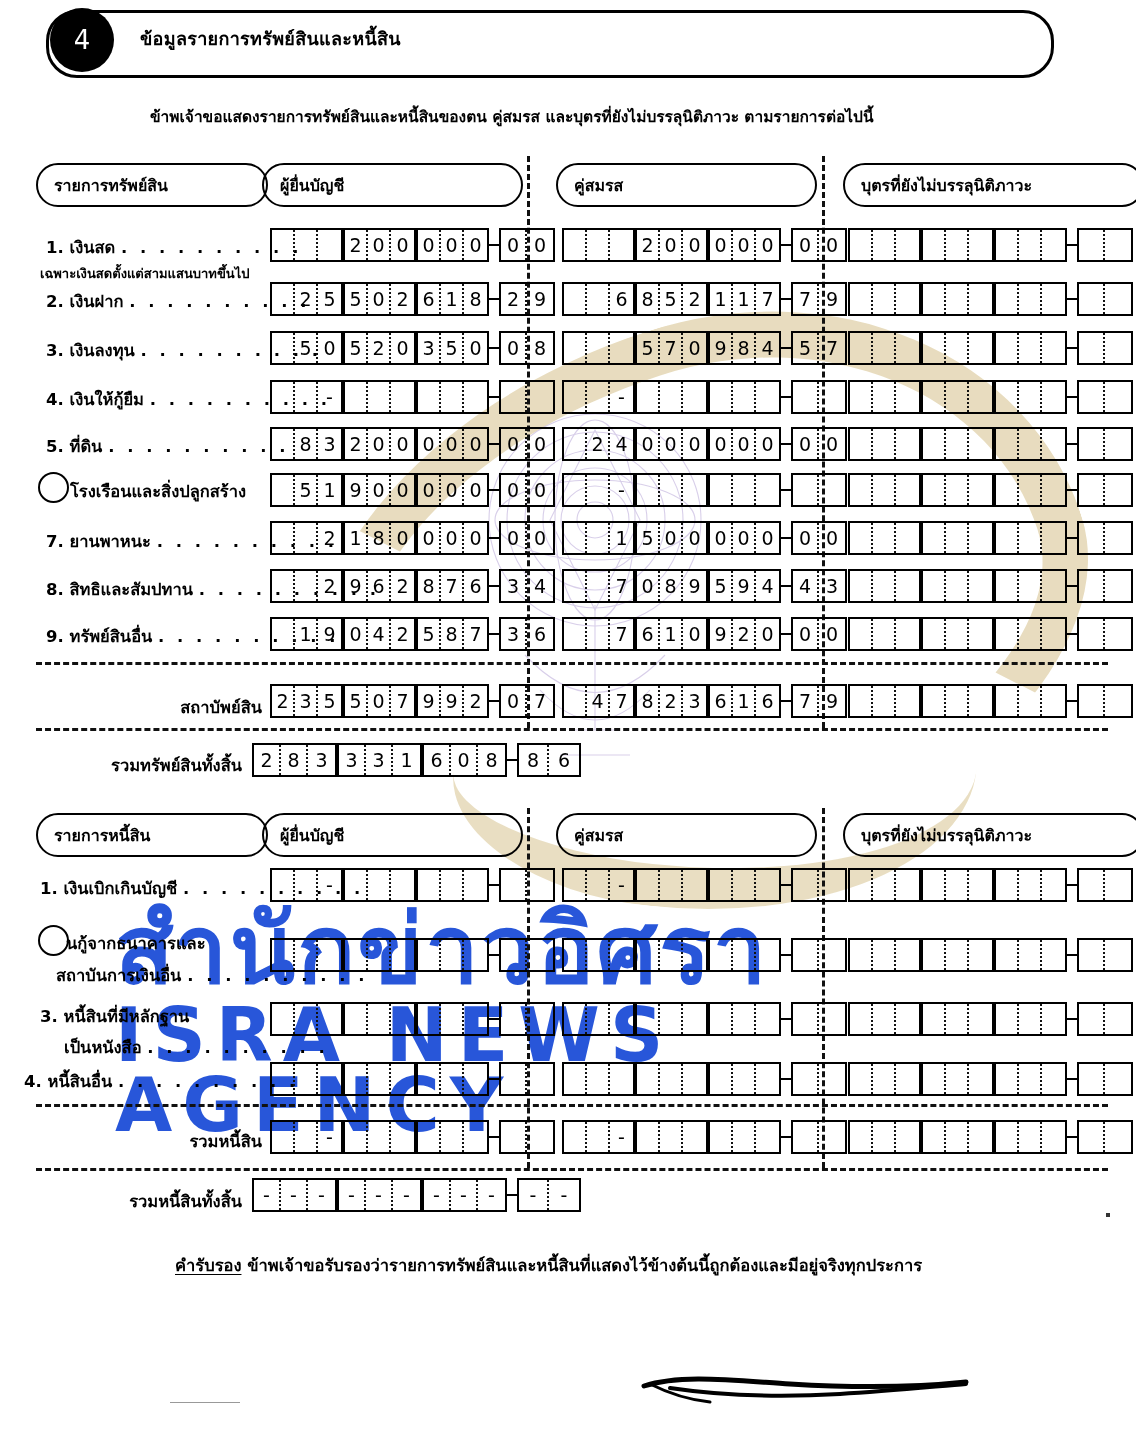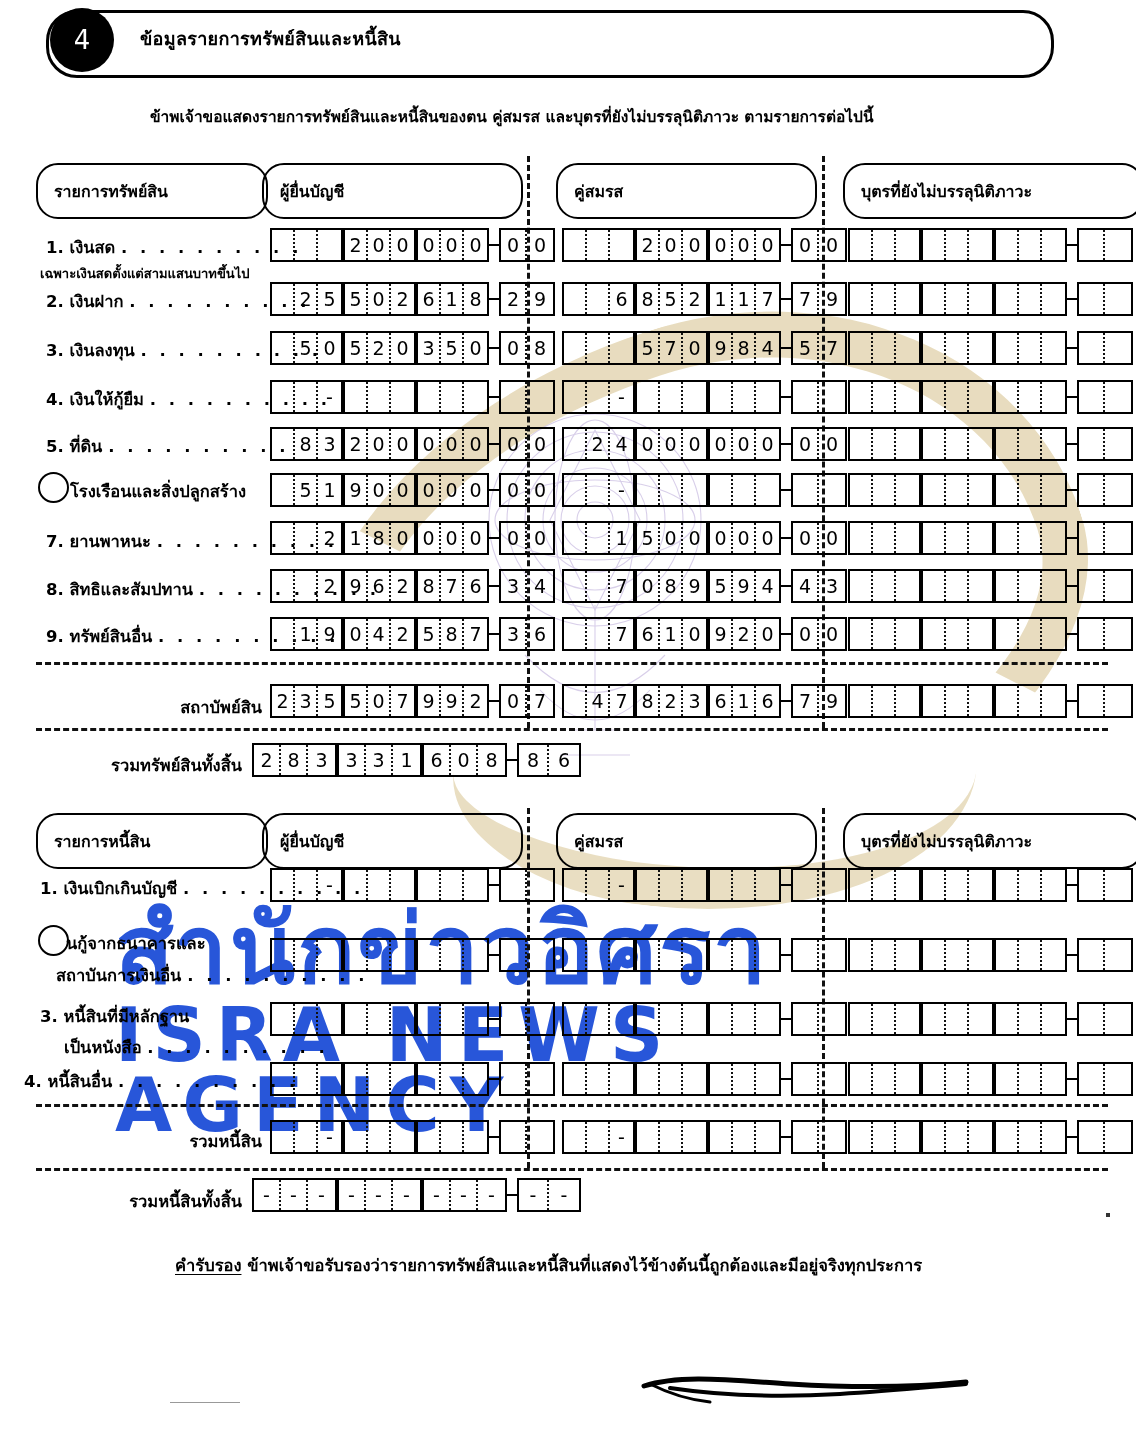--- a/index.html
+++ b/index.html
@@ -51,21 +51,21 @@
     font-size:18px;font-weight:bold;letter-spacing:.3px;
   }
   .intro{
     position:absolute;left:150px;top:104px;z-index:2;
     font-size:15.5px;font-weight:bold;
   }
 
   
   .pill{
     position:absolute;border:2px solid #000;border-radius:22px;
-    height:40px;display:flex;align-items:center;padding:6px 16px;
+    height:40px;display:flex;align-items:center;padding:0 16px;
     font-size:16px;font-weight:bold;background:transparent;z-index:3;
     white-space:nowrap;
   }
 
   
   .vdash{
     position:absolute;width:0;border-left:3px dashed #111;z-index:2;
   }
   .hdash{
     position:absolute;height:0;border-top:3px dashed #111;z-index:2;

